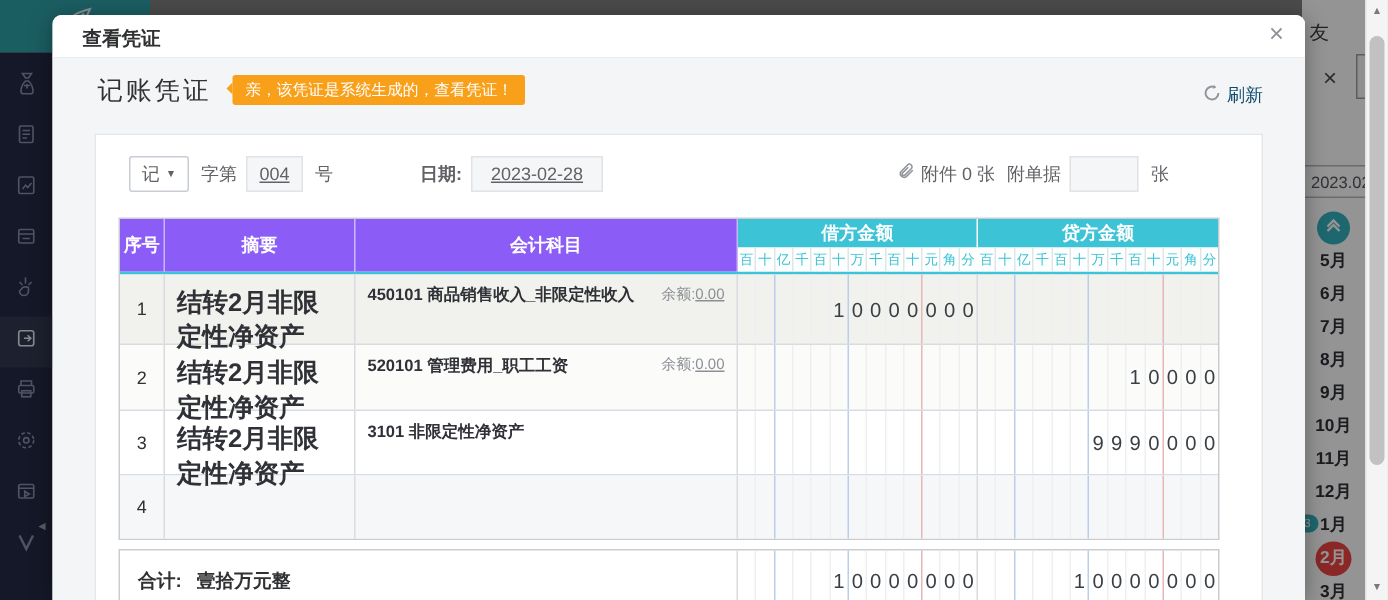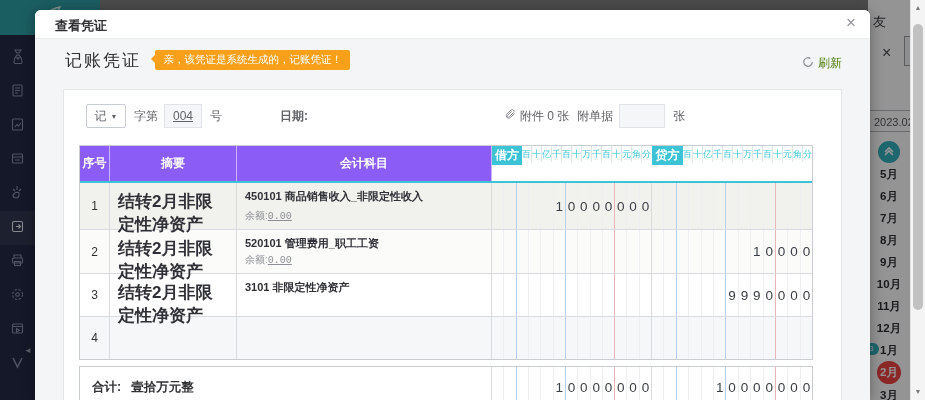--- a/index.html
+++ b/index.html
@@ -35,59 +35,59 @@
   
   .modal{position:absolute;left:35px;top:10px;width:835px;height:390px;background:#fff;border-radius:6px 6px 0 0;box-shadow:0 2px 14px rgba(0,0,0,.35);z-index:10;overflow:hidden;}
   .modal-header{height:28px;border-bottom:1px solid #ebeef0;position:relative;background:#fff;}
   .modal-title{position:absolute;left:20px;top:7px;font-size:13px;font-weight:bold;color:#303133;}
   .modal-close{position:absolute;right:14px;top:3px;font-size:17px;color:#909399;cursor:pointer;}
   .modal-body{height:362px;background:#f4f5f7;}
   .heading-row{position:relative;height:40px;padding:10px 30px 0;}
   .vtitle{font-size:17px;color:#333;letter-spacing:2px;}
   .notice{position:relative;display:inline-block;margin-left:10px;top:-3px;background:#f9a01b;color:#fff;font-size:10.5px;padding:3px 8px;border-radius:2px;}
   .notice:before{content:"";position:absolute;left:-8px;top:5px;border:4px solid transparent;border-right-color:#f9a01b;}
-  .refresh{position:absolute;right:28px;top:16px;font-size:12px;color:#4d7c0f;display:flex;align-items:center;gap:4px;cursor:pointer;}
+  .refresh{position:absolute;right:28px;top:16px;font-size:12px;color:#0c4a6e;display:flex;align-items:center;gap:4px;cursor:pointer;}
 
   .card{margin:0 28px;background:#fff;border:1px solid #e4e7ea;height:322px;box-sizing:border-box;overflow:hidden;}
   .form-row{display:flex;align-items:center;margin-top:14px;height:24px;font-size:12px;color:#606266;}
   .fld-select{margin-left:22px;width:40px;height:24px;border:1px solid #c8ccd4;border-radius:2px;background:#fff;display:flex;align-items:center;justify-content:center;gap:4px;box-sizing:border-box;cursor:pointer;}
   .caret{font-size:7px;color:#606266;}
   .lbl{margin-left:8px;}
   .inp{height:24px;border:1px solid #e0e3e8;background:#f5f6f8;color:#606266;font-size:12px;text-align:center;box-sizing:border-box;font-family:inherit;text-decoration:underline;}
   .inp-num{margin-left:6px;width:38px;}
   .inp-date{margin-left:6px;width:88px;}
   .inp-receipt{margin-left:6px;width:46px;}
   .lbl-date{margin-left:58px;font-weight:bold;}
   .attach{margin-left:196px;display:flex;align-items:flex-start;gap:4px;color:#606266;}
 
   
   .vtable{margin:17px 0 0 15px;width:732px;border:1px solid #c9cdd2;box-sizing:content-box;}
   .thead{display:flex;height:35px;border-bottom:2px solid #3cc3d5;}
   .th{background:#8b5cf6;color:#fff;font-size:12px;font-weight:bold;text-align:center;line-height:35px;border-right:1px solid rgba(255,255,255,.55);box-sizing:border-box;}
   .th-idx{width:30px;} .th-sum{width:127px;} .th-sub{width:255px;}
-  .th-amt{width:160px;display:flex;flex-direction:row;border-right:1px solid rgba(255,255,255,.55);box-sizing:border-box;}
+  .th-amt{width:160px;display:flex;flex-direction:column;border-right:1px solid rgba(255,255,255,.55);box-sizing:border-box;}
   .th-amt:last-child{border-right:none;}
   .th-amt-title{height:19px;background:#3cc3d5;color:#fff;font-size:12px;font-weight:bold;text-align:center;line-height:19px;}
   .digit-row{height:16px;background:#fdfefe;display:flex;}
   .dcell{flex:1;font-size:9px;color:#3cc3d5;text-align:center;line-height:16px;border-right:1px solid #e2e5e8;box-sizing:border-box;}
   .dcell:last-child{border-right:none;}
 
   .trow{display:flex;border-bottom:1px solid #d8dbe0;}
   .trow:last-child{border-bottom:none;}
   .trow:nth-child(1){height:46px;background:#f1f1ee;}
   .trow:nth-child(2){height:43px;background:#fbfbfa;}
   .trow:nth-child(3){height:42px;background:#ffffff;}
   .trow:nth-child(4){height:42px;background:#f6f7f9;}
   .td{border-right:1px solid #d8dbe0;box-sizing:border-box;}
   .td-idx{width:30px;display:flex;align-items:center;justify-content:center;font-size:12px;color:#303133;}
   .td-sum{width:127px;padding:7px 8px;font-size:17px;font-weight:bold;color:#2f3136;}
-  .td-sub{width:255px;padding:6px 8px;display:flex;flex-direction:column;justify-content:space-between;}
+  .td-sub{width:255px;padding:6px 8px;display:flex;flex-direction:row;justify-content:space-between;}
   .sub-name{font-size:11px;font-weight:bold;color:#2f3136;}
   .sub-bal{font-size:10px;color:#8c9094;}
-  .sub-bal u{color:#8c9094;font-family:Liberation Mono, monospace;}
+  .sub-bal u{color:#8c9094;}
   .td-amt{width:160px;border-right:1px solid #d8dbe0;box-sizing:border-box;}
   .td-amt:last-child{border-right:none;}
   .amount-grid{display:flex;height:100%;width:100%;}
   .acell{flex:1;display:flex;align-items:center;justify-content:center;font-size:13.5px;color:#3a3f45;border-right:1px solid #edeff1;box-sizing:border-box;}
   .acell.b{border-right-color:#b9cfe9;}
   .acell.r{border-right-color:#e8b6b6;}
   .acell.last{border-right:none;}
 
   .total-row{margin:6px 0 0 15px;width:732px;height:40px;border:1px solid #c9cdd2;display:flex;background:#fff;box-sizing:content-box;}
   .total-label{width:412px;display:flex;align-items:center;gap:10px;padding-left:12px;font-size:12.5px;font-weight:bold;color:#303133;border-right:1px solid #d8dbe0;box-sizing:border-box;}
@@ -204,21 +204,21 @@
   <div class="overlay"></div>
 
   <div class="modal">
     <div class="modal-header">
       <span class="modal-title">查看凭证</span>
       <span class="modal-close">×</span>
     </div>
     <div class="modal-body">
       <div class="heading-row">
         <span class="vtitle">记账凭证</span>
-        <span class="notice">亲，该凭证是系统生成的，记账凭证！</span>
+        <span class="notice">亲，该凭证是系统生成的，查看凭证！</span>
         <span class="refresh">
           <span>
             <svg width="12" height="12" viewBox="0 0 14 14" fill="none" stroke="#909399" stroke-width="1.5">
               <path d="M12 7 A5 5 0 1 1 9.5 2.7"></path>
                 <path d="M9 0.8 L10 3 L7.6 3.6" fill="#909399" stroke="none"></path>
             </svg>
           </span>
           <span>刷新</span>
         </span>
       </div>
@@ -226,20 +226,21 @@
       <div class="card">
         <div class="form-row">
           <div class="fld-select">
             <span>记</span>
             <span class="caret">▼</span>
           </div>
           <span class="lbl">字第</span>
           <input class="inp inp-num" readonly="" value="004" style="">
           <span class="lbl">号</span>
           <span class="lbl lbl-date">日期:</span>
+          <input class="inp inp-date" readonly="" value="2023-02-28" style="">
           <span class="attach">
             <span>
               <svg width="12" height="12" viewBox="0 0 24 24" fill="none" stroke="#909399" stroke-width="2">
                 <path d="M21 11l-8.5 8.5a5 5 0 0 1-7-7L14 4a3.5 3.5 0 0 1 5 5l-8.5 8.5a2 2 0 0 1-3-3L15 7"></path>
               </svg>
             </span>
             <span>附件 0 张</span>
           </span>
           <span class="lbl">附单据</span>
           <input class="inp inp-receipt" readonly="" value="" style="">

